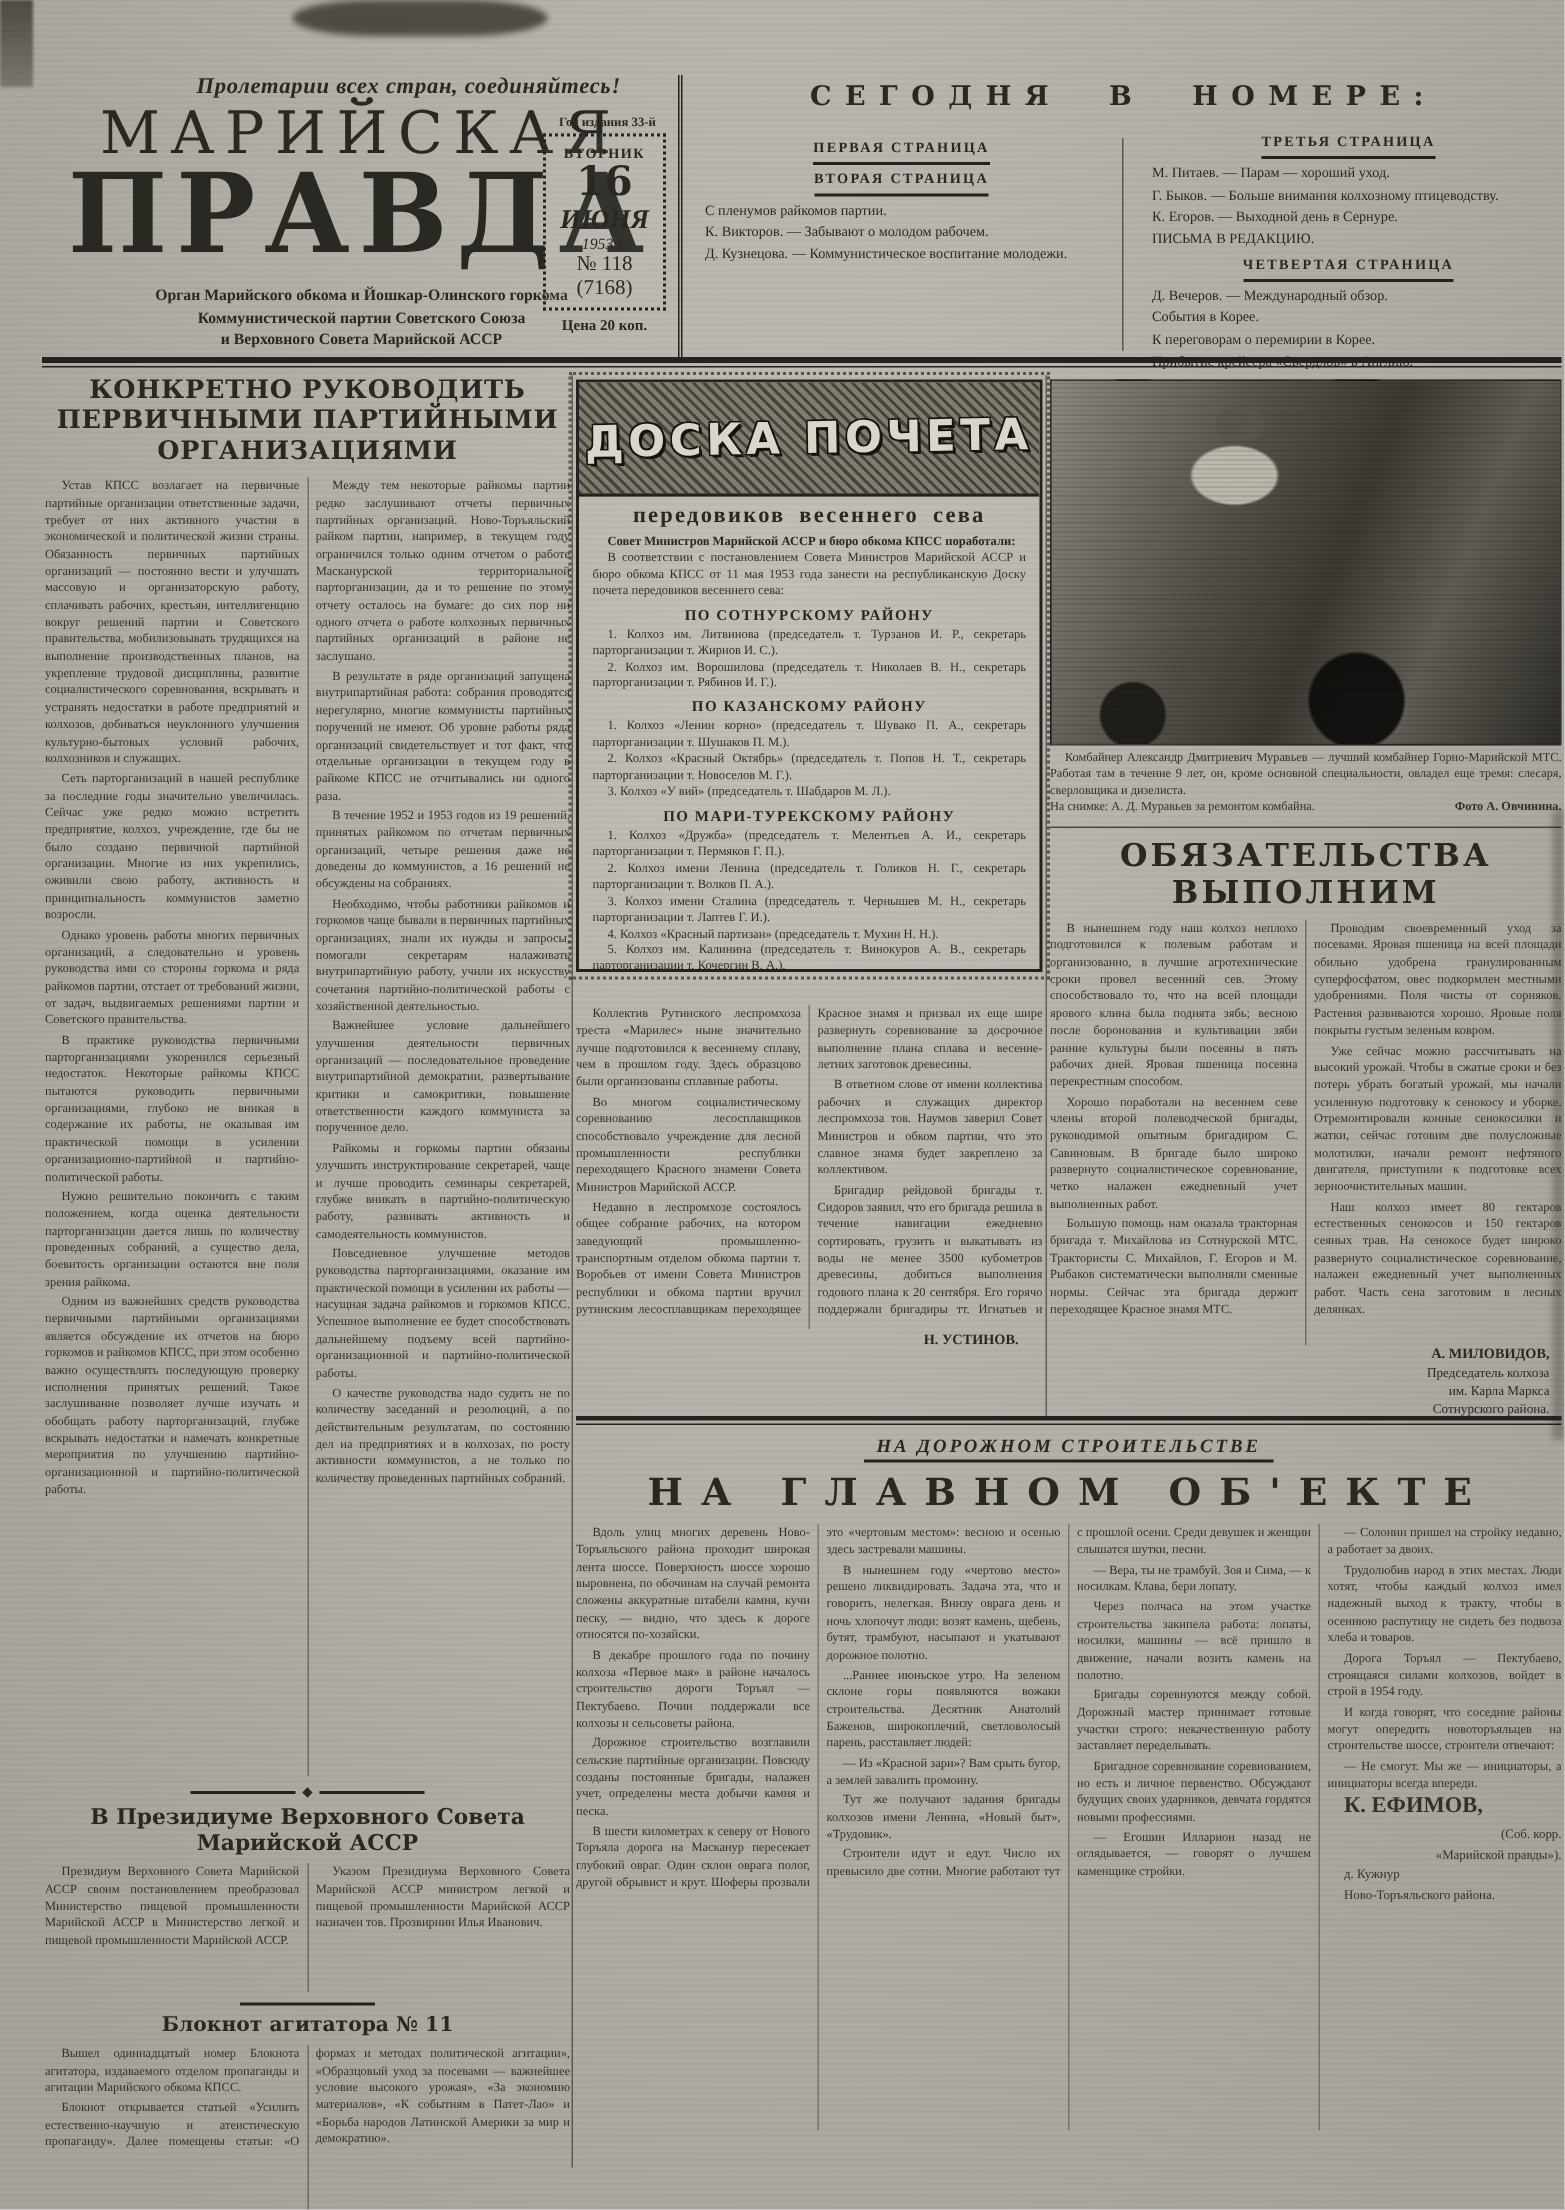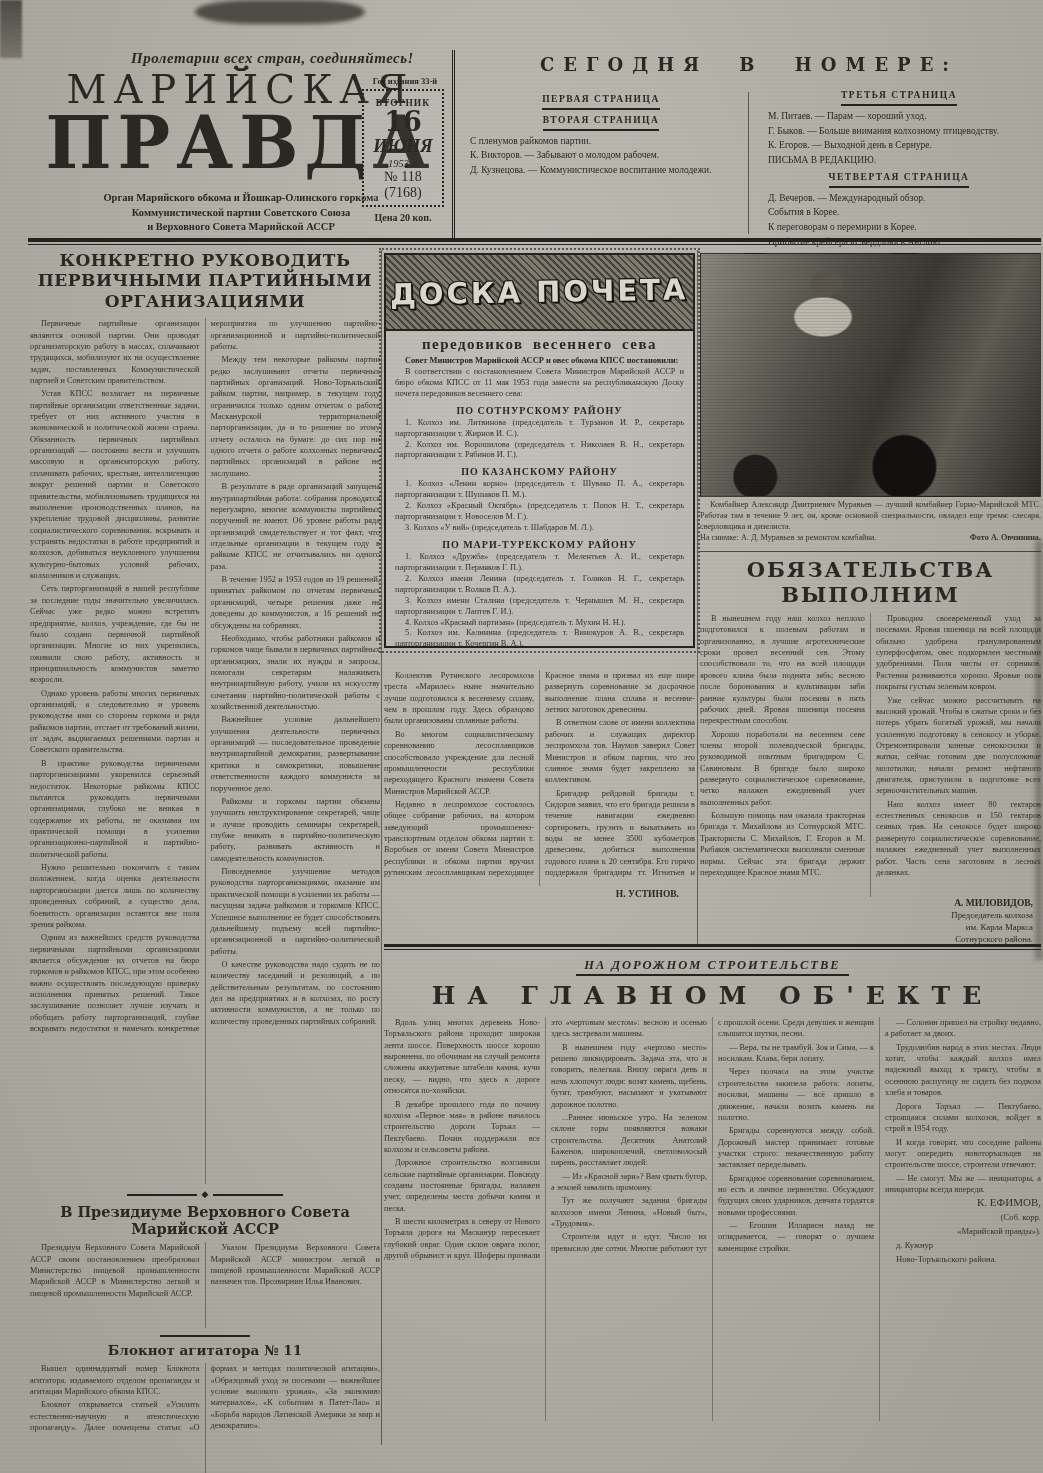--- a/index.html
+++ b/index.html
@@ -89,21 +89,21 @@
   .oblig-body{margin-top:6px;height:284px;}
   .oblig-sig{text-align:right;font-size:8.8px;line-height:1.35;padding-right:8px;}
   .oblig-sig .nm{font-weight:bold;font-size:9.5px;}
   
   .road{left:384px;top:944px;width:657px;}
   .road-toprule{height:6px;border-top:3px solid #24221e;border-bottom:1px solid #24221e;box-sizing:border-box;margin-bottom:5px;}
   .road-kicker-wrap{text-align:center;}
   .road-kicker{display:inline-block;font-style:italic;font-weight:bold;font-size:12.5px;letter-spacing:2px;border-bottom:2px solid #24221e;padding:0 8px 1px;}
   .road-head{text-align:center;font-family:"DejaVu Serif",serif;font-weight:bold;font-size:25px;letter-spacing:12px;margin-top:5px;}
   .road-body{margin-top:7px;height:404px;}
-  .road-sig-name{text-align:right;font-weight:normal;font-size:11px;text-indent:0;}
+  .road-sig-name{font-weight:bold;font-size:15px;text-indent:0;}
   .road-sig-line{text-align:right;font-size:8.6px;text-indent:0;margin:0;}
   .road-sig-place{text-align:left;font-size:8.6px;text-indent:0;margin:0;}
   
   .vrule-left{left:381px;top:250px;height:1195px;}
   .vrule-mid{left:697px;top:250px;height:694px;}
   .artifact-top{left:195px;top:0;width:170px;height:24px;background:#37342e;border-radius:40%/60%;filter:blur(2px);opacity:.8;}
   .artifact-corner{left:0;top:0;width:22px;height:58px;background:linear-gradient(180deg,#2e2b26,#6b675f);filter:blur(1px);opacity:.75;}
   .artifact-edge{left:1035px;top:540px;width:8px;height:420px;background:rgba(20,18,15,.28);filter:blur(2px);}
 </style>
 </head>
@@ -174,21 +174,20 @@
   </div>
   <div class="abs header-rule"></div>
 
   <div class="abs vrule vrule-left"></div>
   <div class="abs vrule vrule-mid"></div>
 
   <div class="abs col-left">
     <div class="lead-head">КОНКРЕТНО РУКОВОДИТЬ ПЕРВИЧНЫМИ ПАРТИЙНЫМИ ОРГАНИЗАЦИЯМИ</div>
     <div class="lead-body bodytxt cols2">
 
-    <p>Первичные партийные организации являются основой партии. Они проводят организаторскую работу в массах, сплачивают трудящихся, мобилизуют их на осуществление задач, поставленных Коммунистической партией и Советским правительством.</p>
         <p>Устав КПСС возлагает на первичные партийные организации ответственные задачи, требует от них активного участия в экономической и политической жизни страны. Обязанность первичных партийных организаций — постоянно вести и улучшать массовую и организаторскую работу, сплачивать рабочих, крестьян, интеллигенцию вокруг решений партии и Советского правительства, мобилизовывать трудящихся на выполнение производственных планов, на укрепление трудовой дисциплины, развитие социалистического соревнования, вскрывать и устранять недостатки в работе предприятий и колхозов, добиваться неуклонного улучшения культурно-бытовых условий рабочих, колхозников и служащих.</p>
         <p>Сеть парторганизаций в нашей республике за последние годы значительно увеличилась. Сейчас уже редко можно встретить предприятие, колхоз, учреждение, где бы не было создано первичной партийной организации. Многие из них укрепились, оживили свою работу, активность и принципиальность коммунистов заметно возросли.</p>
         <p>Однако уровень работы многих первичных организаций, а следовательно и уровень руководства ими со стороны горкома и ряда райкомов партии, отстает от требований жизни, от задач, выдвигаемых решениями партии и Советского правительства.</p>
         <p>В практике руководства первичными парторганизациями укоренился серьезный недостаток. Некоторые райкомы КПСС пытаются руководить первичными организациями, глубоко не вникая в содержание их работы, не оказывая им практической помощи в усилении организационно-партийной и партийно-политической работы.</p>
         <p>Нужно решительно покончить с таким положением, когда оценка деятельности парторганизации дается лишь по количеству проведенных собраний, а существо дела, боевитость организации остаются вне поля зрения райкома.</p>
         <p>Одним из важнейших средств руководства первичными партийными организациями является обсуждение их отчетов на бюро горкомов и райкомов КПСС, при этом особенно важно осуществлять последующую проверку исполнения принятых решений. Такое заслушивание позволяет лучше изучать и обобщать работу парторганизаций, глубже вскрывать недостатки и намечать конкретные мероприятия по улучшению партийно-организационной и партийно-политической работы.</p>
         <p>Между тем некоторые райкомы партии редко заслушивают отчеты первичных партийных организаций. Ново-Торъяльский райком партии, например, в текущем году ограничился только одним отчетом о работе Масканурской территориальной парторганизации, да и то решение по этому отчету осталось на бумаге: до сих пор ни одного отчета о работе колхозных первичных партийных организаций в районе не заслушано.</p>
         <p>В результате в ряде организаций запущена внутрипартийная работа: собрания проводятся нерегулярно, многие коммунисты партийных поручений не имеют. Об уровне работы ряда организаций свидетельствует и тот факт, что отдельные организации в текущем году в райкоме КПСС не отчитывались ни одного раза.</p>
         <p>В течение 1952 и 1953 годов из 19 решений, принятых райкомом по отчетам первичных организаций, четыре решения даже не доведены до коммунистов, а 16 решений не обсуждены на собраниях.</p>
         <p>Необходимо, чтобы работники райкомов и горкомов чаще бывали в первичных партийных организациях, знали их нужды и запросы, помогали секретарям налаживать внутрипартийную работу, учили их искусству сочетания партийно-политической работы с хозяйственной деятельностью.</p>
@@ -223,21 +222,21 @@
           <p>Блокнот открывается статьей «Усилить естественно-научную и атеистическую пропаганду». Далее помещены статьи: «О формах и методах политической агитации», «Образцовый уход за посевами — важнейшее условие высокого урожая», «За экономию материалов», «К событиям в Патет-Лао» и «Борьба народов Латинской Америки за мир и демократию».</p>
         </div>
     </div>
   </div>
 
   <div class="abs honor-box">
     <div class="honor-banner">
       <span class="honor-banner-title">ДОСКА ПОЧЕТА</span>
     </div>
     <div class="honor-sub">передовиков весеннего сева</div>
-    <p class="honor-leadin">Совет Министров Марийской АССР и овес обкома КПСС постановили:</p>
+    <p class="honor-leadin">Совет Министров Марийской АССР и бюро обкома КПСС поработали:</p>
     <p class="honor-decree">В соответствии с постановлением Совета Министров Марийской АССР и бюро обкома КПСС от 11 мая 1953 года занести на республиканскую Доску почета передовиков весеннего сева:</p>
 
     <div class="district">
       <div class="district-head">ПО СОТНУРСКОМУ РАЙОНУ</div>
       <div>
 
       <p>1. Колхоз им. Литвинова (председатель т. Турзанов И. Р., секретарь парторганизации т. Жирнов И. С.).</p>
           <p>2. Колхоз им. Ворошилова (председатель т. Николаев В. Н., секретарь парторганизации т. Рябинов И. Г.).</p>
         </div>
     </div>

